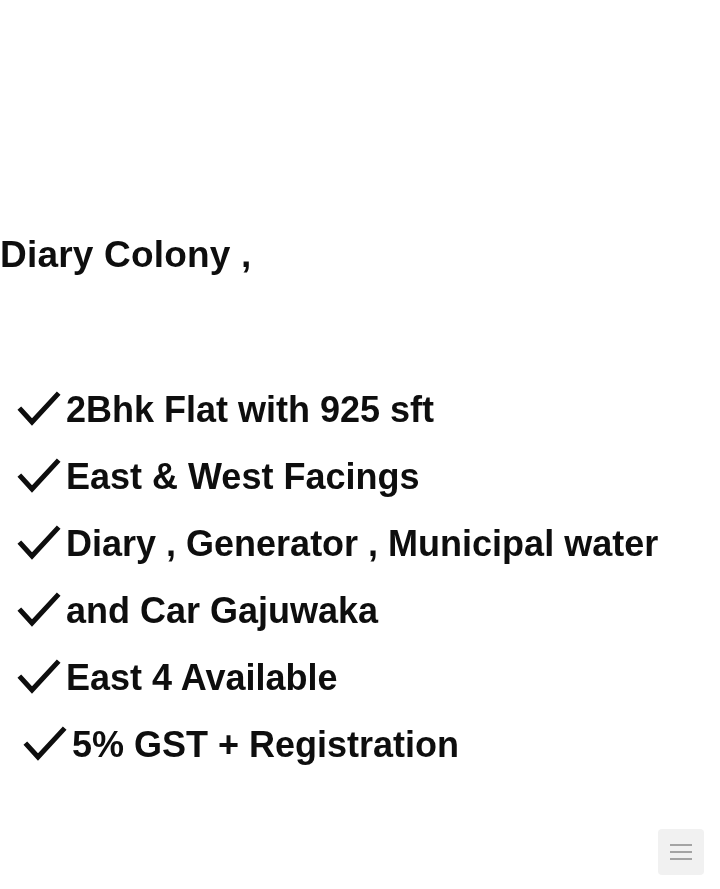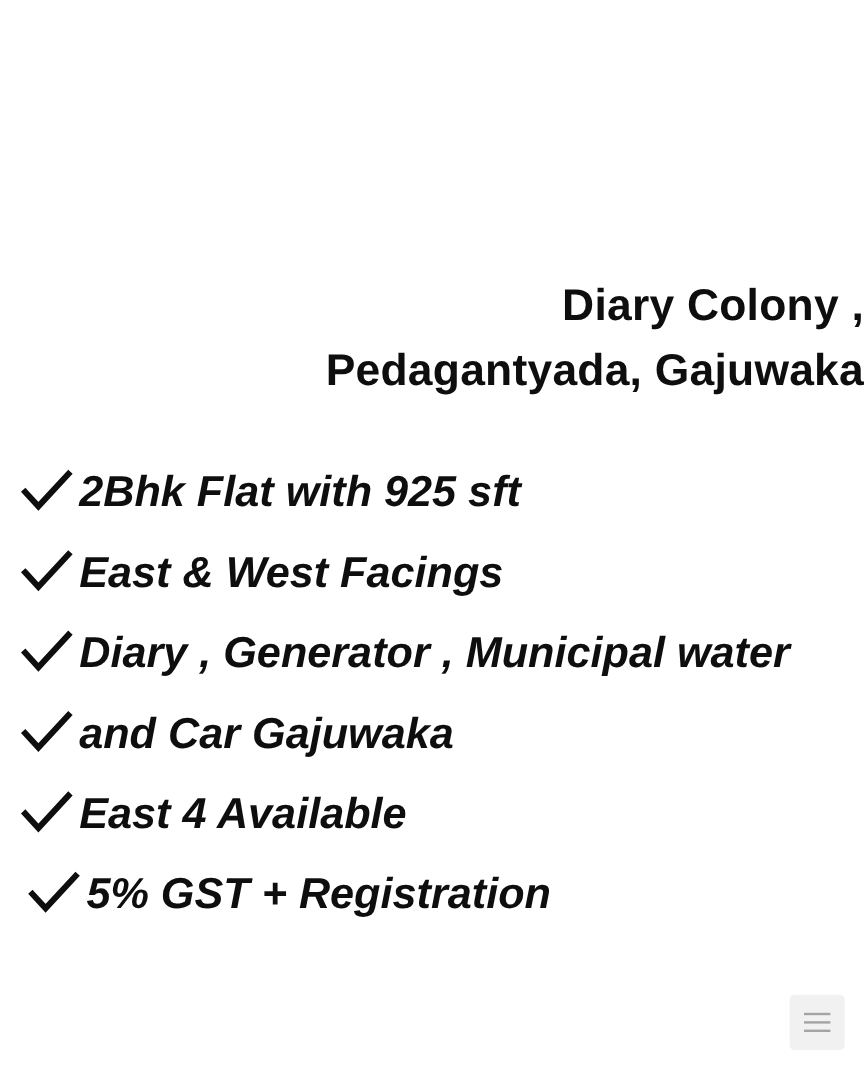--- a/index.html
+++ b/index.html
@@ -21,21 +21,21 @@
     height: 889px;
     position: relative;
     box-sizing: border-box;
   }
 
   .title-block {
     position: absolute;
     top: 228px;
     left: 0;
     width: 720px;
-    text-align: right;
+    text-align: left;
   }
 
   .title-line {
     font-weight: bold;
     font-size: 37px;
     line-height: 54px;
     letter-spacing: 0.2px;
     color: #0e0e0e;
   }
 
@@ -45,21 +45,20 @@
     left: 0;
     width: 720px;
     box-sizing: border-box;
     padding: 0 10px 0 16px;
   }
 
   .list-item {
     display: flex;
     align-items: center;
     height: 67px;
-    font-style: italic;
   }
 
   .check-icon {
     flex: 0 0 auto;
     width: 46px;
     height: 46px;
     position: relative;
     margin-right: 4px;
   }
 
@@ -117,21 +116,20 @@
 <body>
 
 <div class="page">
 
   <div class="faint-mark m1"></div>
   <div class="faint-mark m2"></div>
   <div class="faint-mark m3"></div>
 
   <div class="title-block">
     <div class="title-line">Diary Colony ,</div>
-    <div class="title-line">Pedagantyada, Gajuwaka</div>
   </div>
 
   <div class="list">
 
     <div class="list-item">
       <span class="check-icon">
         <svg viewBox="0 0 46 46" xmlns="http://www.w3.org/2000/svg">
           <path d="M5 23 L16 35 L41 8" fill="none" stroke="#0e0e0e" stroke-width="5" stroke-linecap="square" stroke-linejoin="miter"></path>
         </svg>
       </span>

